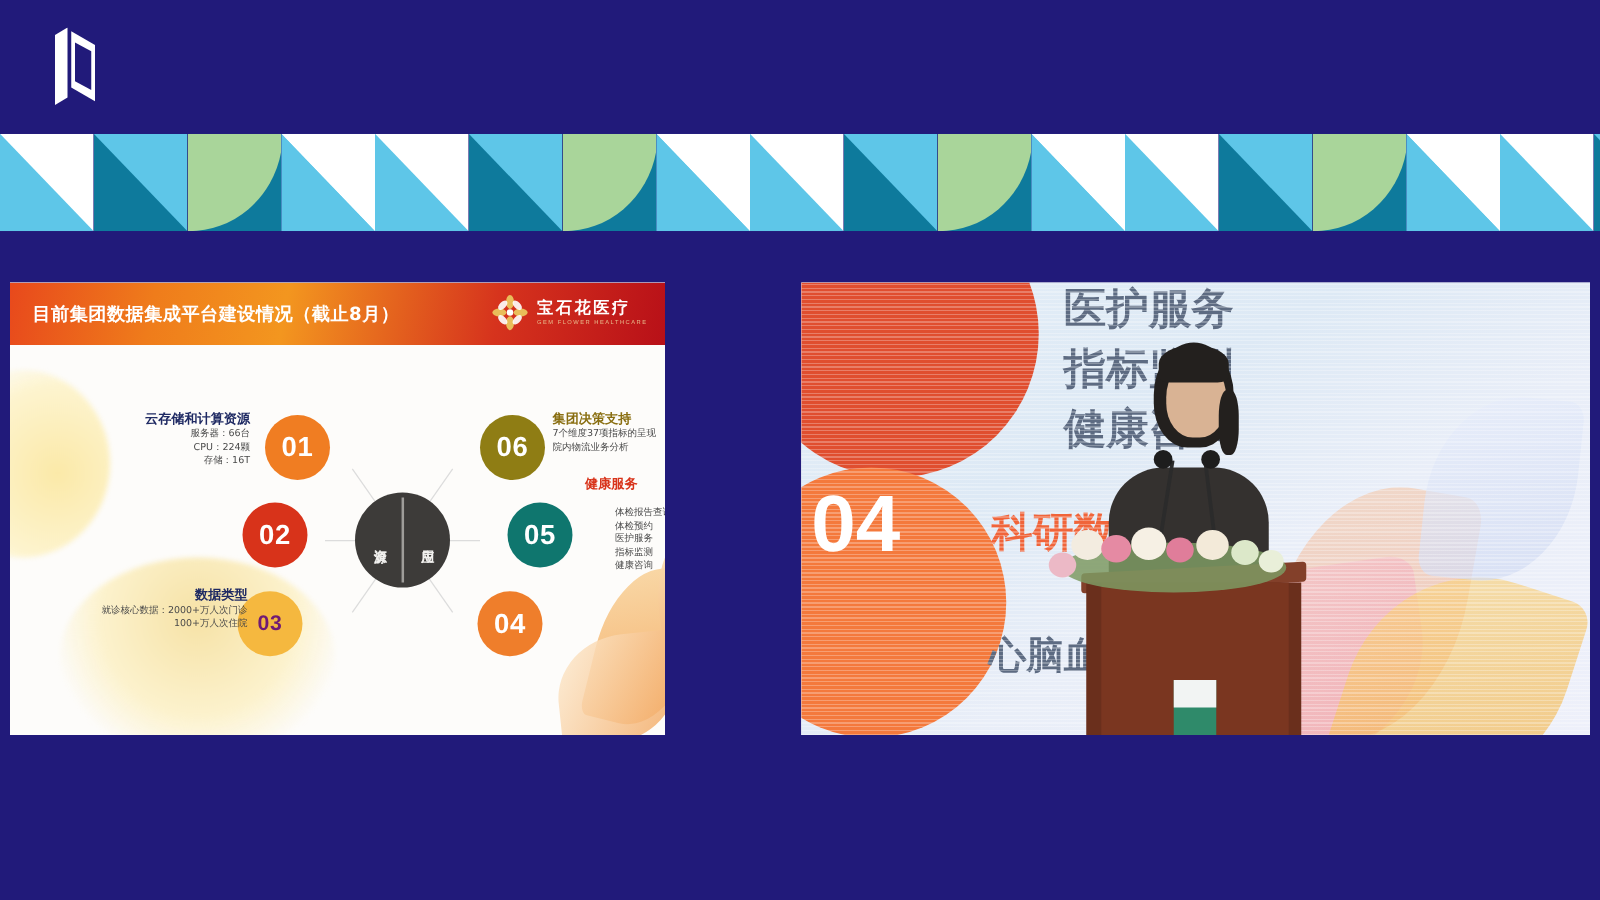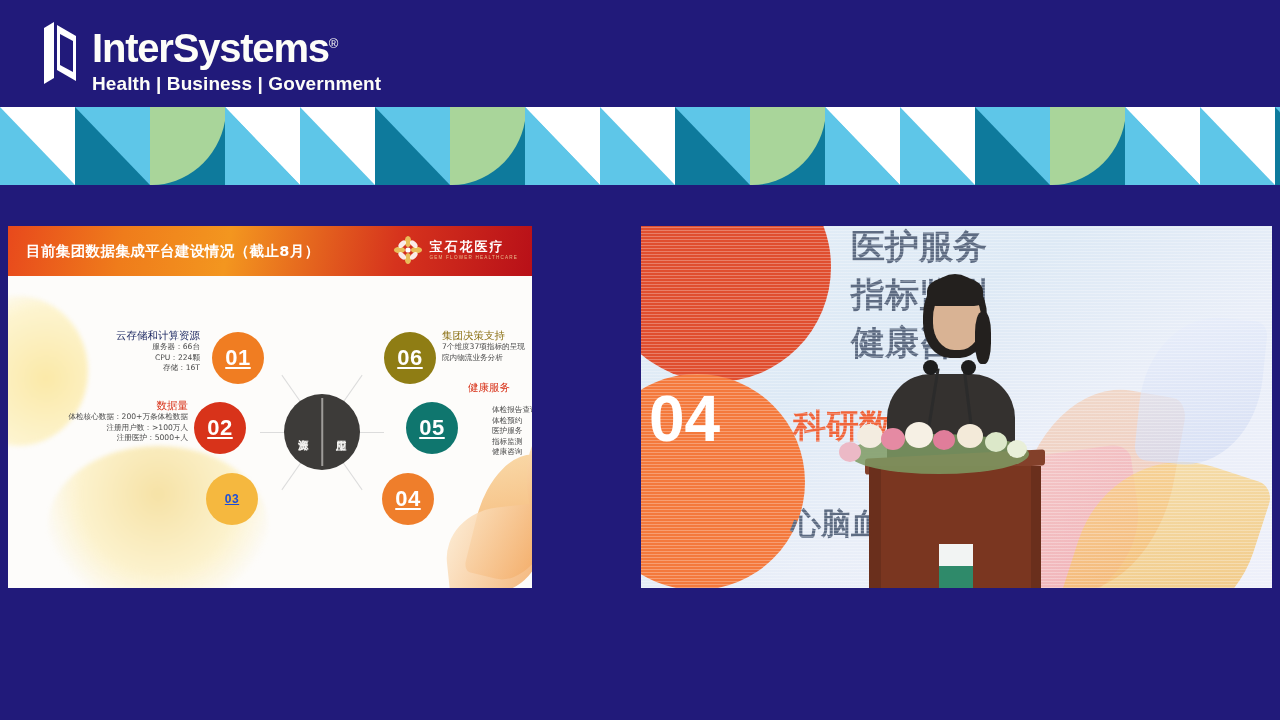--- a/index.html
+++ b/index.html
@@ -46,40 +46,40 @@
   .slide-body{position:absolute;left:0;top:50px;width:100%;height:312px;}
 
   
   .blob{position:absolute;border-radius:50%;filter:blur(2px);}
   .blob-tl{left:-60px;top:20px;width:140px;height:150px;
     background:radial-gradient(circle at 70% 55%,#fbe9a8 0%,#fdf4cf 55%,rgba(255,255,255,0) 78%);}
   .blob-bl{left:40px;top:170px;width:220px;height:160px;
     background:radial-gradient(ellipse at 50% 30%,#f6e2a6 0%,#fcf2cd 50%,rgba(255,255,255,0) 76%);}
   .petal{position:absolute;border-radius:58% 8% 58% 8%;opacity:.92;}
   .circle{position:absolute;border-radius:50%;display:flex;align-items:center;justify-content:center;
-    color:#fff;font-size:22px;font-weight:bold;letter-spacing:.5px;text-decoration:underline;}
+    color:#fff;font-size:22px;font-weight:bold;letter-spacing:.5px;}
   .c01{width:52px;height:52px;background:#f07d22;left:204px;top:56px;}
   .c02{width:52px;height:52px;background:#d8331a;left:186px;top:126px;}
-  .c03{width:52px;height:52px;background:#f5b83f;left:198px;top:197px;font-size:12px;color:#1d4ed8;}
+  .c03{width:52px;height:52px;background:#f5b83f;left:182px;top:197px;font-size:17px;color:#701a75;}
   .c04{width:52px;height:52px;background:#ef7e2b;left:374px;top:197px;}
   .c05{width:52px;height:52px;background:#0f766e;left:398px;top:126px;}
   .c06{width:52px;height:52px;background:#8f7d14;left:376px;top:56px;}
 
   .hub{position:absolute;left:276px;top:118px;width:76px;height:76px;border-radius:50%;
     background:#3d3b39;display:flex;align-items:center;justify-content:center;}
   .hub-div{position:absolute;left:50%;top:4px;width:1.5px;height:68px;background:#9e9c99;
     transform:translateX(-50%);}
   .hub-col{width:50%;display:flex;align-items:center;justify-content:center;color:#f2f1ef;
     font-size:10.5px;font-weight:bold;line-height:11.5px;writing-mode:vertical-rl;
     font-family:"DejaVu Sans","Liberation Sans",sans-serif;letter-spacing:1px;}
 
   .spoke{position:absolute;background:#dcdcdc;height:1px;transform-origin:0 50%;}
 
   .txt{position:absolute;font-family:"DejaVu Sans","Liberation Sans",sans-serif;}
-  .t-head{font-size:10.5px;font-weight:normal;line-height:14px;white-space:nowrap;}
+  .t-head{font-size:10.5px;font-weight:bold;line-height:14px;white-space:nowrap;}
   .t-line{font-size:7.6px;color:#4a4a4a;line-height:10.6px;white-space:nowrap;}
   .align-r{text-align:right;}
   .align-l{text-align:left;}
 
   
   .photo{position:absolute;inset:0;overflow:hidden;background:#dbe7f2;}
   .screen{position:absolute;inset:0;
     background:linear-gradient(150deg,#e4eef7 0%,#dde9f5 35%,#e9eef8 60%,#eef0fa 100%);}
   .scanlines{position:absolute;inset:0;opacity:.5;
     background:repeating-linear-gradient(0deg,rgba(255,255,255,.55) 0px,rgba(255,255,255,.55) 1px,rgba(0,0,0,0) 1px,rgba(0,0,0,0) 3px);}
@@ -108,24 +108,20 @@
 
 <div id="stage">
 
   <div class="brand">
     <div class="brand-mark">
       <svg width="34" height="62" viewBox="0 0 34 62">
         <polygon points="0,6 10,0 10,56 0,62" fill="#ffffff"></polygon>
         <polygon points="13,3 32,14 32,59 13,48" fill="#ffffff"></polygon>
         <polygon points="16,12 29,19 29,50 16,43" fill="#211a7a"></polygon>
       </svg>
-    </div>
-    <div class="brand-text">
-      <div class="brand-name"><span>InterSystems</span><span class="brand-reg">®</span></div>
-      <div class="brand-tag">Health | Business | Government</div>
     </div>
   </div>
 
   <div class="band">
     <div class="band-row" id="band-row">
         <div class="tile"><svg width="75" height="78" viewBox="0 0 75 78">
             <rect width="75" height="78" fill="#ffffff"></rect>
             <polygon points="0,0 0,78 75,78" fill="#5ec6e8"></polygon>
           </svg></div>
         <div class="tile"><svg width="75" height="78" viewBox="0 0 75 78">
@@ -272,27 +268,26 @@
         <div class="circle c05">05</div>
         <div class="circle c06">06</div>
 
         <div class="txt align-r" style="left:60px;top:52px;width:132px;">
           <div class="t-head" style="color:#1f2a63;">云存储和计算资源</div>
           <div class="t-line">服务器：66台</div>
           <div class="t-line">CPU：224颗</div>
           <div class="t-line">存储：16T</div>
         </div>
 
-        <div class="txt align-r" style="left:8px;top:122px;width:172px;">
-          <div class="t-head" style="color:#d8331a;">数据量</div>
-          <div class="t-line">体检核心数据：200+万条体检数据</div>
-          <div class="t-line">注册用户数：&gt;100万人</div>
-          <div class="t-line">注册医护：5000+人</div>
-        </div>
-
+
+        <div class="txt align-r" style="left:18px;top:193px;width:172px;">
+          <div class="t-head" style="color:#1f2a63;">数据类型</div>
+          <div class="t-line">就诊核心数据：2000+万人次门诊</div>
+          <div class="t-line">100+万人次住院</div>
+        </div>
 
 
         <div class="txt align-l" style="left:460px;top:104px;width:180px;">
           <div class="t-head" style="color:#d8331a;">健康服务</div>
         </div>
         <div class="txt align-l" style="left:484px;top:129px;width:180px;">
           <div class="t-line">体检报告查询</div>
           <div class="t-line">体检预约</div>
           <div class="t-line">医护服务</div>
           <div class="t-line">指标监测</div>

